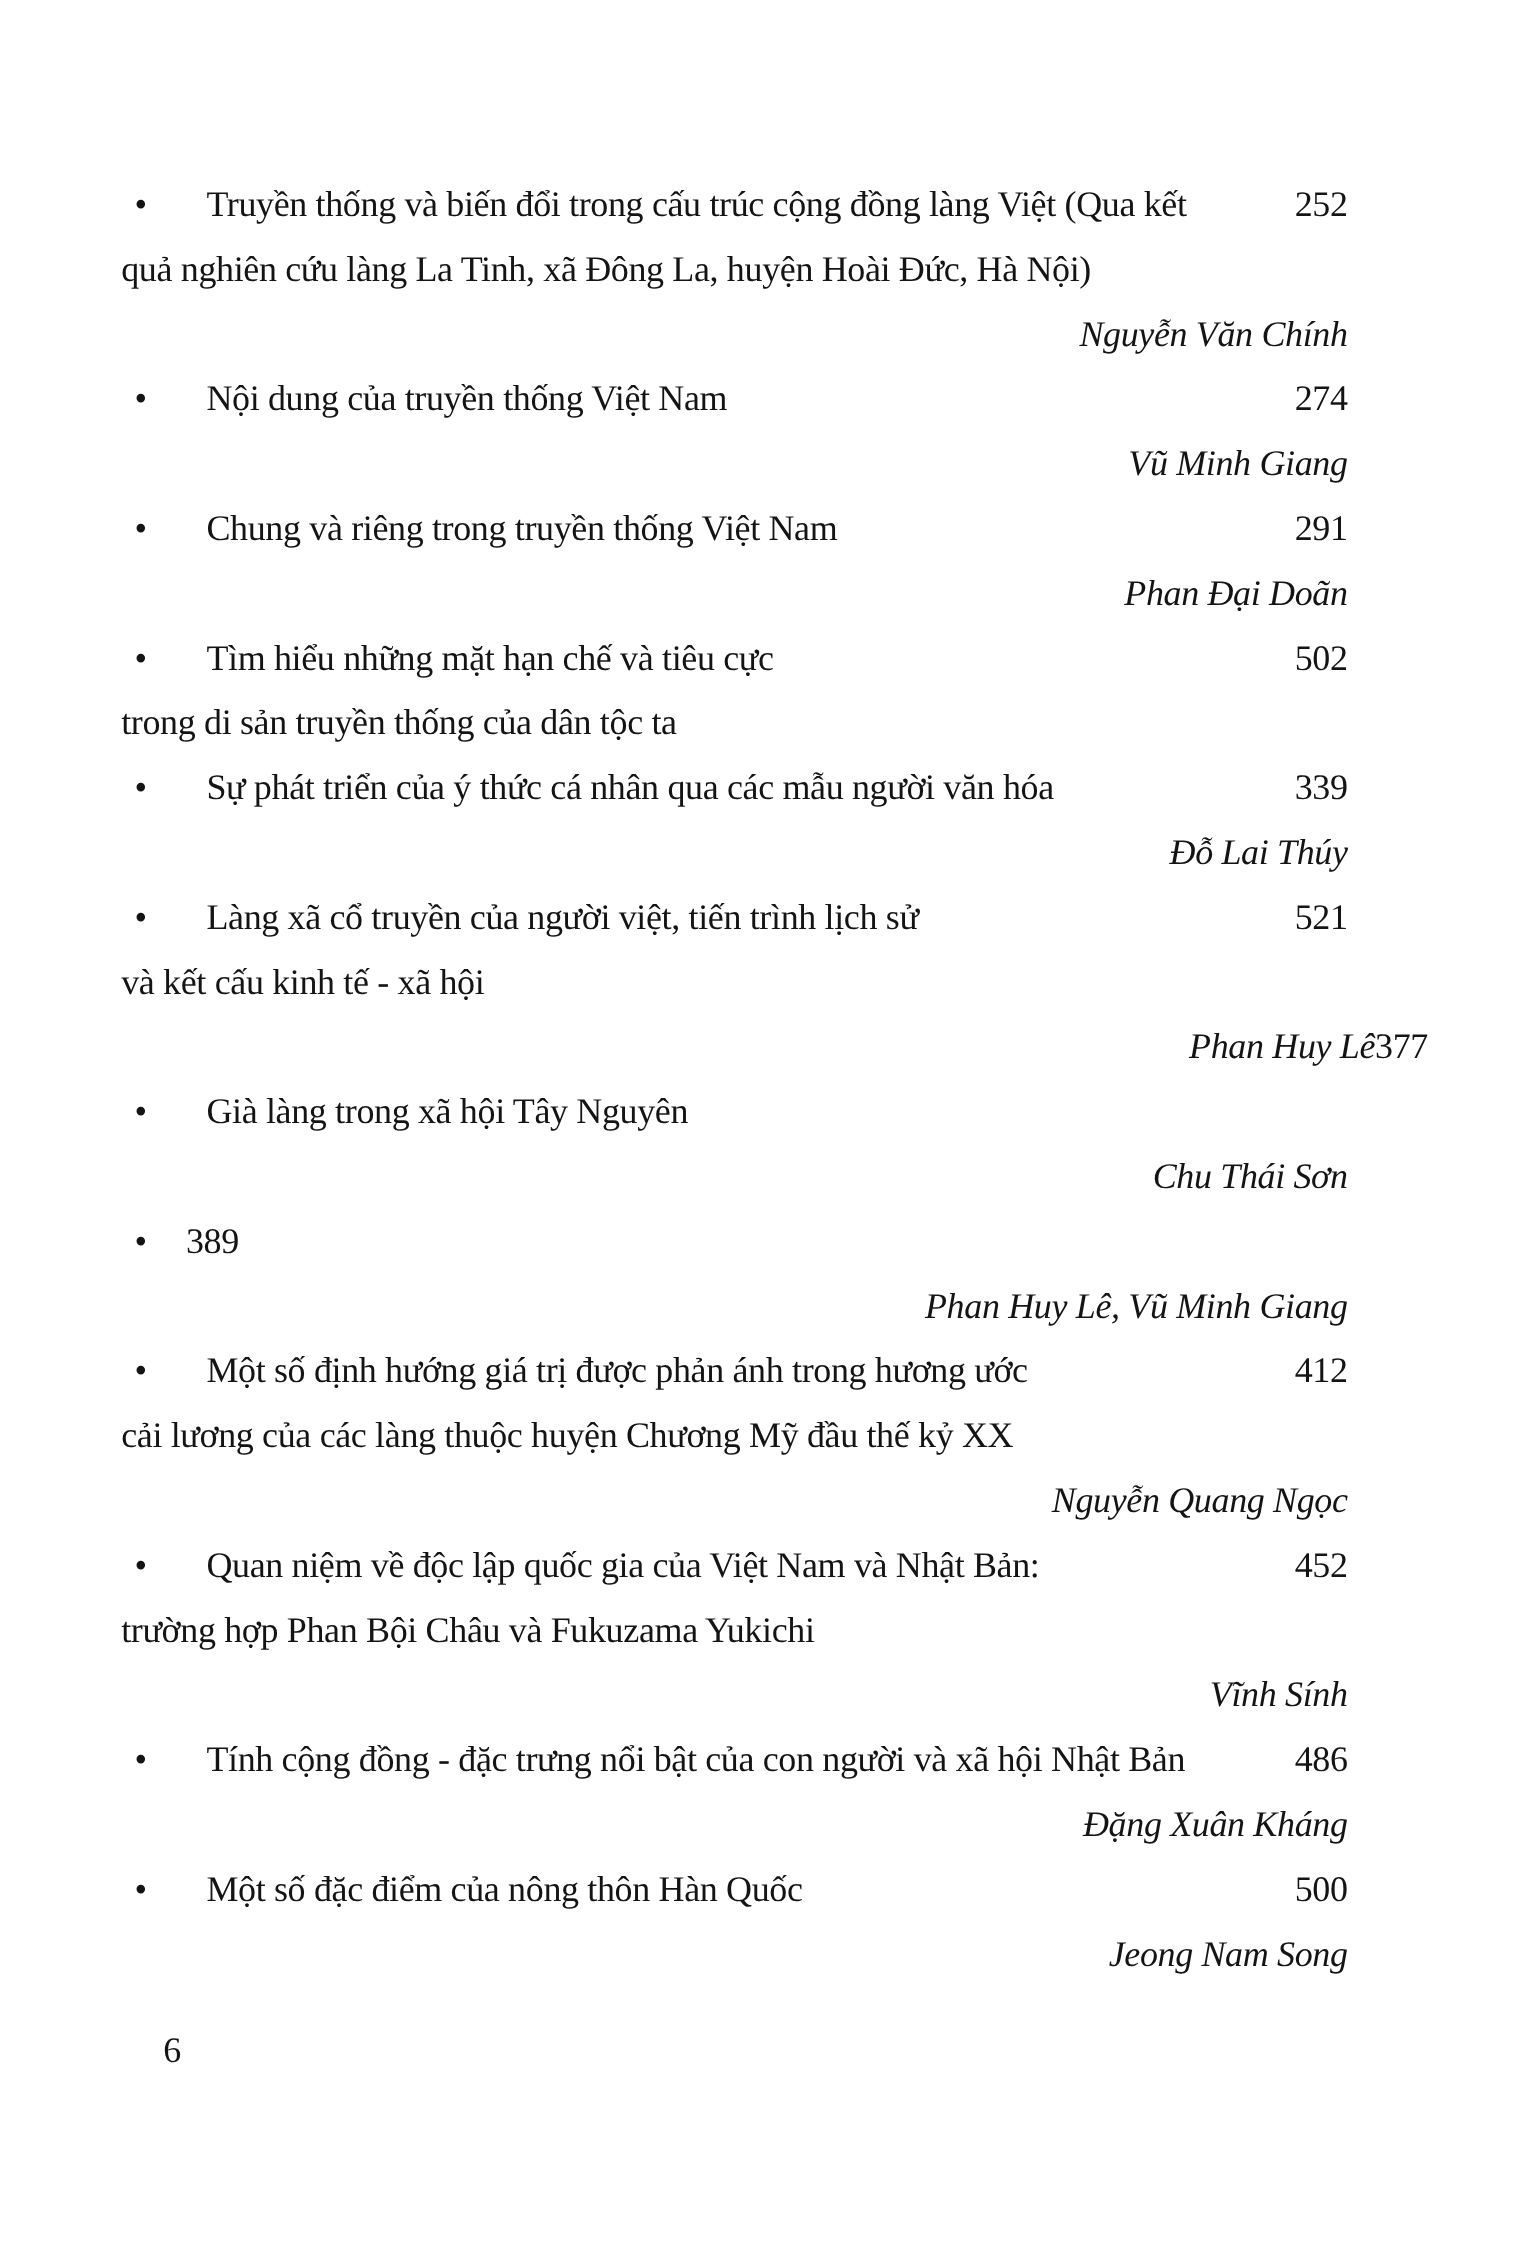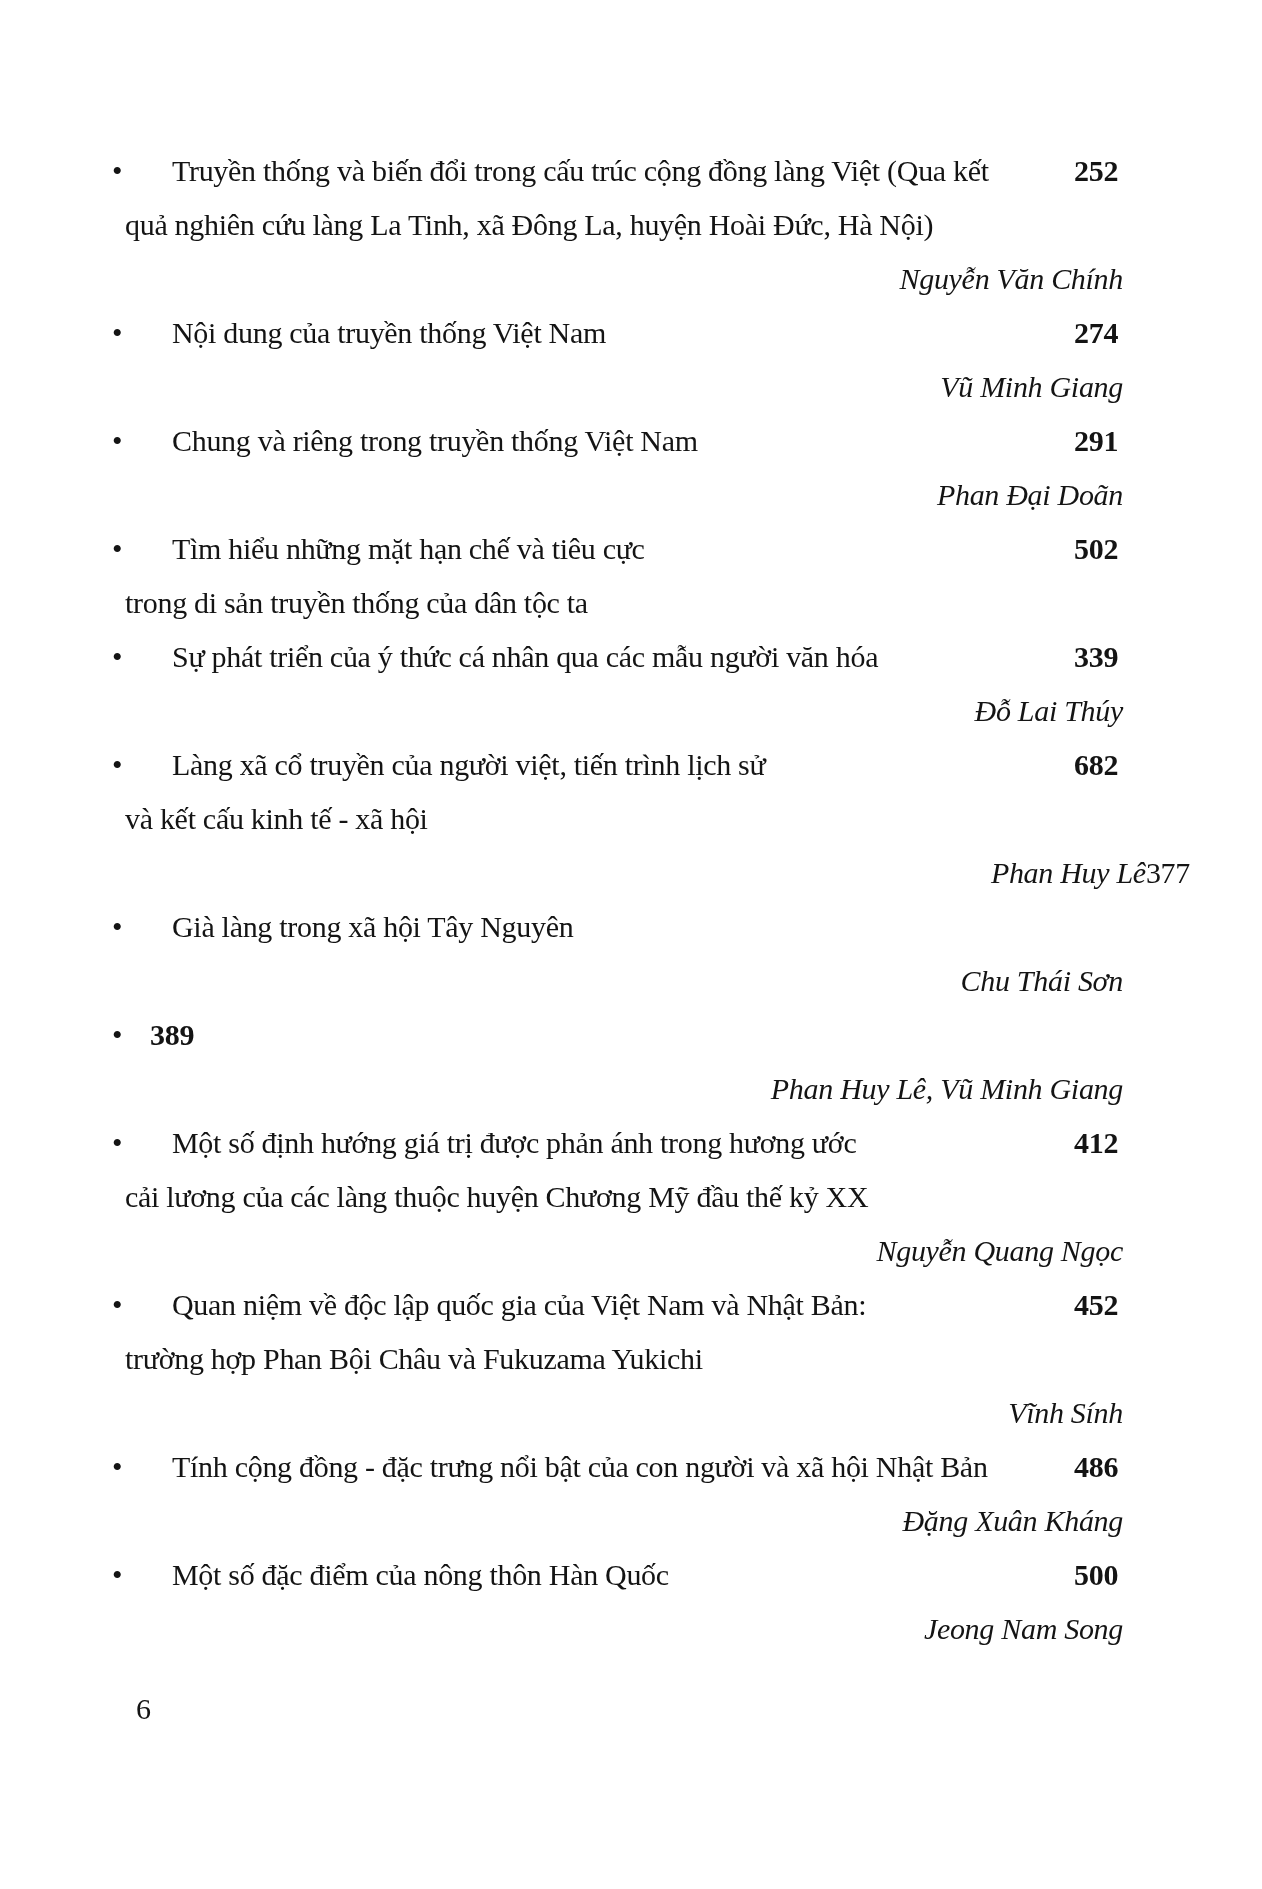--- a/index.html
+++ b/index.html
@@ -24,37 +24,36 @@
     letter-spacing: -0.3px;
     white-space: nowrap;
   }
   .title-row {
     display: flex;
     align-items: baseline;
     padding-left: 112px;
     padding-right: 134px;
   }
   .title-row.cont {
-    padding-left: 89px;
+    padding-left: 65px;
   }
   .bullet {
     flex: 0 0 24px;
     width: 24px;
   }
   .title-text {
     flex: 1 1 auto;
     overflow: hidden;
     margin-left: 36px;
   }
   .page-num {
     flex: 0 0 auto;
     margin-left: 14px;
-    text-align: left;
+    text-align: center;
     min-width: 54px;
-    font-weight: bold;
   }
   .author-row {
     display: flex;
     justify-content: flex-end;
     align-items: baseline;
     padding-right: 72px;
   }
   .author {
     font-style: italic;
   }
@@ -125,21 +124,21 @@
         <span class="page-num">339</span>
       </div>
       <div class="row author-row">
         <span class="author no-num">Đỗ Lai Thúy</span>
       </div>
     </div>
     <div class="entry">
       <div class="row title-row">
         <span class="bullet">•</span>
         <span class="title-text">Làng xã cổ truyền của người việt, tiến trình lịch sử</span>
-        <span class="page-num">682</span>
+        <span class="page-num">521</span>
       </div>
       <div class="row title-row cont">
         <span class="title-text">và kết cấu kinh tế - xã hội</span>
       </div>
       <div class="row author-row">
         <span class="author">Phan Huy Lê</span>
         <span class="author-page">377</span>
       </div>
     </div>
     <div class="entry">

